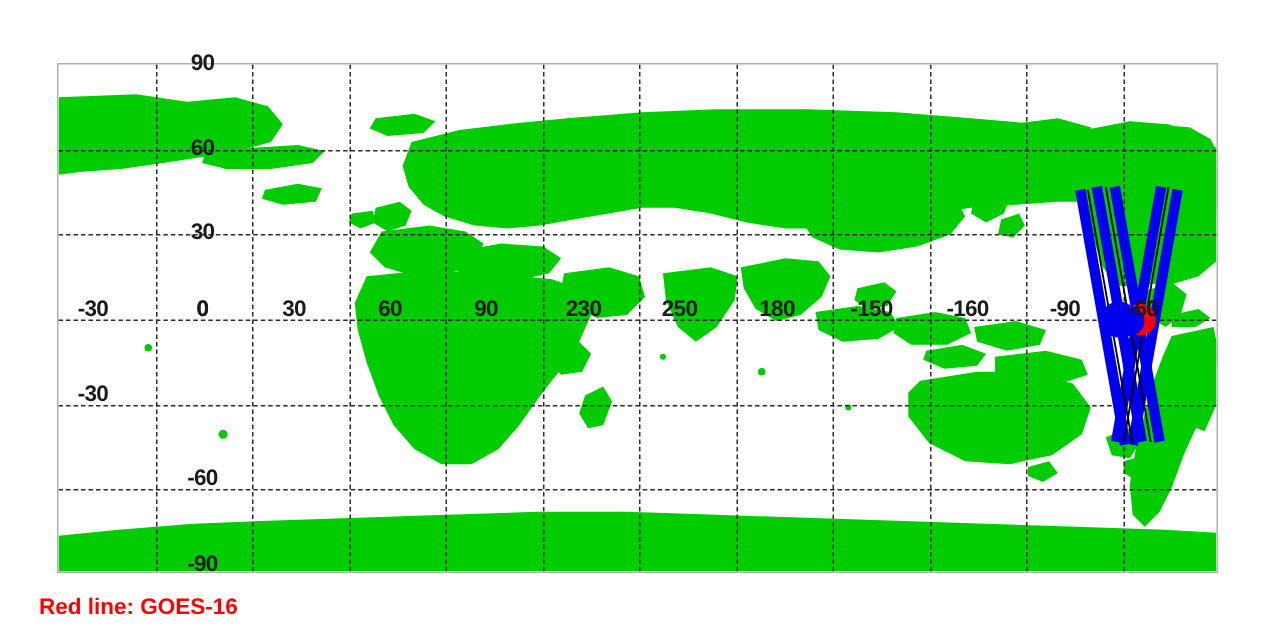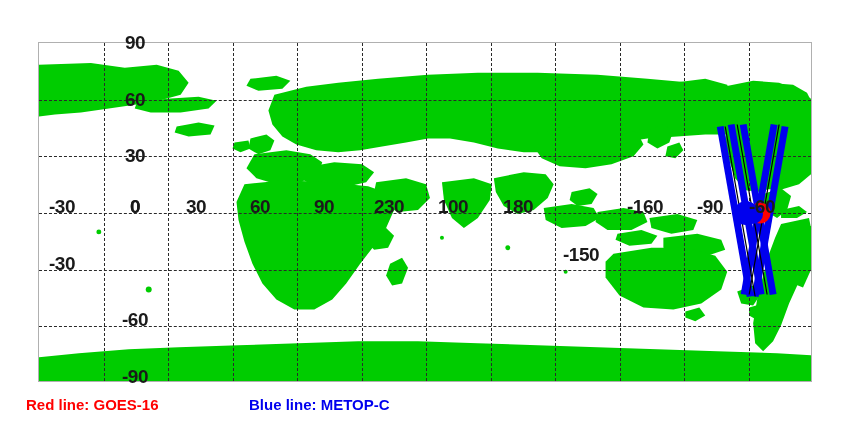--- a/index.html
+++ b/index.html
@@ -53,21 +53,21 @@
     left: 0;
     right: 0;
     height: 0;
     border-top: 1px dashed #2a2a2a;
   }
 
   
   .tick-label {
     position: absolute;
     font-family: "Liberation Sans", sans-serif;
-    font-size: 19px;
+    font-size: 15px;
     font-weight: bold;
     color: #1a1a1a;
     white-space: nowrap;
     line-height: 1;
     letter-spacing: -0.5px;
   }
   .lat-label {
     transform: translate(-50%, -50%);
   }
   .lon-label {
@@ -246,23 +246,22 @@
 <div class="tick-label lat-label" style="left:62px; top:262.67px;">-30</div>
 <div class="tick-label lat-label" style="left:135px; top:319.33px;">-60</div>
 <div class="tick-label lat-label" style="left:135px; top:376px;">-90</div>
 
 <div class="tick-label lon-label" style="left:62px;  top:206px;">-30</div>
 <div class="tick-label lon-label" style="left:135px; top:206px;">0</div>
 <div class="tick-label lon-label" style="left:196px; top:206px;">30</div>
 <div class="tick-label lon-label" style="left:260px; top:206px;">60</div>
 <div class="tick-label lon-label" style="left:324px; top:206px;">90</div>
 <div class="tick-label lon-label" style="left:389px; top:206px;">230</div>
-<div class="tick-label lon-label" style="left:453px; top:206px;">100</div>
+<div class="tick-label lon-label" style="left:453px; top:206px;">250</div>
 <div class="tick-label lon-label" style="left:518px; top:206px;">180</div>
-<div class="tick-label lon-label" style="left:581px; top:206px;margin-top:48px;">-150</div>
+<div class="tick-label lon-label" style="left:581px; top:206px;">-150</div>
 <div class="tick-label lon-label" style="left:645px; top:206px;">-160</div>
 <div class="tick-label lon-label" style="left:710px; top:206px;">-90</div>
 <div class="tick-label lon-label" style="left:762px; top:206px;">-60</div>
 
 <div id="legend-bar">
   <div class="legend-entry" id="legend-red">Red line: GOES-16</div>
-  <div class="legend-entry" id="legend-blue">Blue line: METOP-C</div>
 </div>
 
 </body></html>

